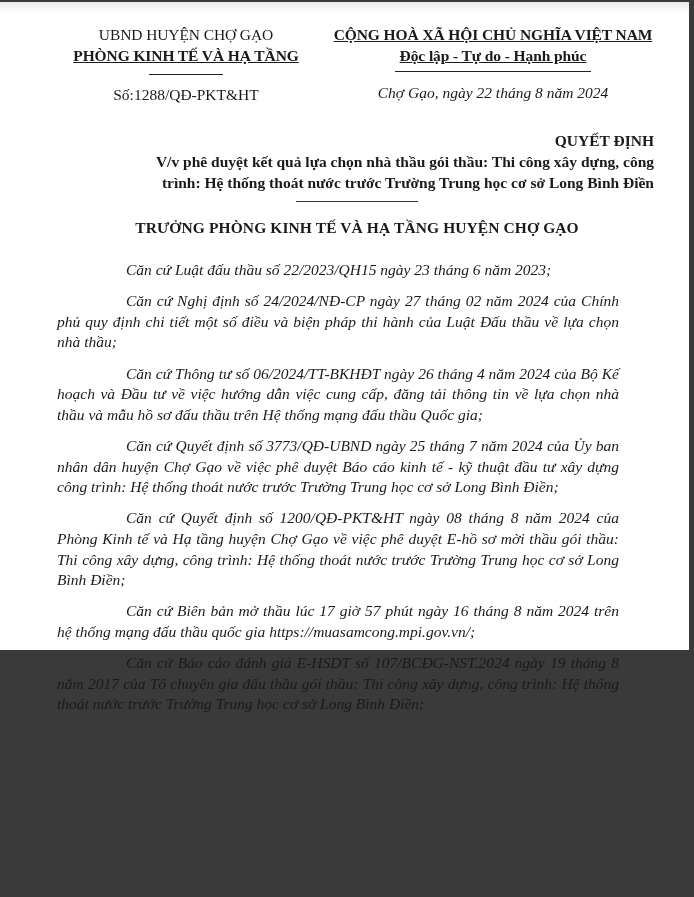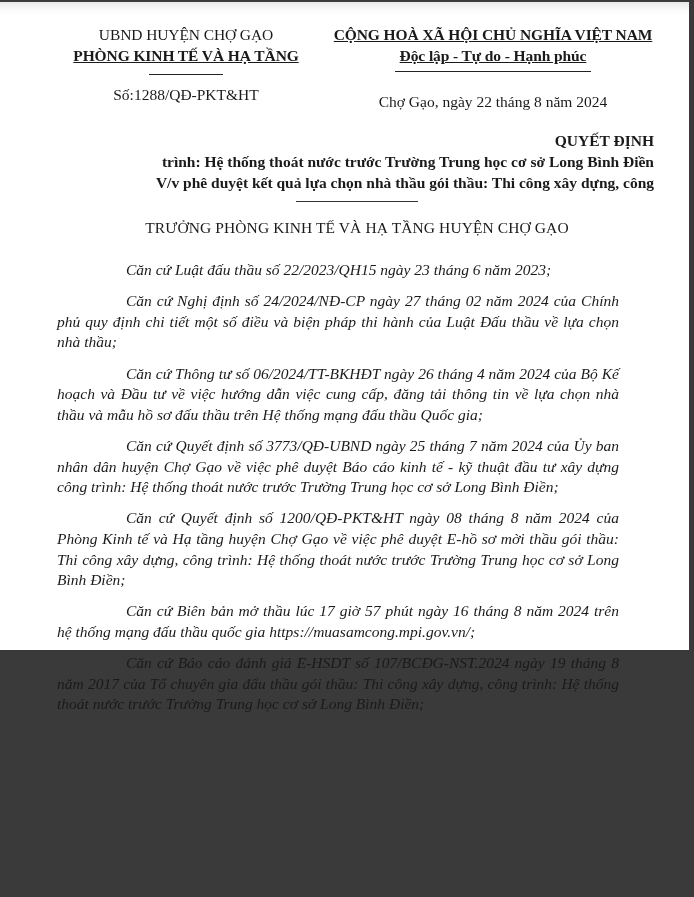--- a/index.html
+++ b/index.html
@@ -19,28 +19,28 @@
   }
   .hdr-right {
     position:absolute; left:330px; width:326px; top:22px; text-align:center;
   }
   .hl1 { font-size:15.5px; line-height:21px; letter-spacing:-0.1px; }
   .hl2 { font-size:15.5px; line-height:21px; font-weight:bold; letter-spacing:-0.1px;text-decoration:underline; }
   .rule { height:1px; background:#222; margin:0 auto; }
   .hdr-left .rule { width:74px; margin-top:8px; }
   .hdr-right .rule { width:196px; margin-top:5px; }
   .hno { font-size:15.5px; line-height:20px; margin-top:10px; }
-  .hdate { font-size:15.5px; line-height:20px; margin-top:20px; }
+  .hdate { font-size:15.5px; line-height:20px; margin-top:11px; font-style:italic; }
 
   .title-block { position:absolute; left:60px; width:594px; top:129px; text-align:right; }
   .t1 { font-size:15.5px; font-weight:bold; line-height:20px; }
   .t2 { font-size:15.5px; font-weight:bold; line-height:21px; }
   .title-block .rule { width:122px; margin-top:8px; background:#333; }
   .authority { position:absolute; left:60px; width:594px; top:215px; text-align:center;
-    font-size:15.5px; font-weight:normal; line-height:22px; letter-spacing:0.1px; }
+    font-size:15.5px; font-weight:bold; line-height:22px; letter-spacing:0.1px; }
 
   .body { position:absolute; left:57px; width:562px; top:258px; }
   .para {
     font-size:15.5px; line-height:20.6px; font-style:italic;
     text-align:justify; text-indent:69px; margin:0 0 10.6px 0;
   }
 </style>
 </head>
 <body>
 
@@ -55,22 +55,22 @@
 
   <div class="hdr-right">
     <div class="hl2">CỘNG HOÀ XÃ HỘI CHỦ NGHĨA VIỆT NAM</div>
     <div class="hl2">Độc lập - Tự do - Hạnh phúc</div>
     <div class="rule"></div>
     <div class="hdate">Chợ Gạo, ngày 22 tháng 8 năm 2024</div>
   </div>
 
   <div class="title-block">
     <div class="t1">QUYẾT ĐỊNH</div>
+    <div class="t2">V/v phê duyệt kết quả lựa chọn nhà thầu gói thầu: Thi công xây dựng, công</div>
     <div class="t2">trình: Hệ thống thoát nước trước Trường Trung học cơ sở Long Bình Điền</div>
-    <div class="t2">V/v phê duyệt kết quả lựa chọn nhà thầu gói thầu: Thi công xây dựng, công</div>
     <div class="rule"></div>
   </div>
 
   <div class="authority">TRƯỞNG PHÒNG KINH TẾ VÀ HẠ TẦNG HUYỆN CHỢ GẠO</div>
 
   <div class="body">
     <p class="para">Căn cứ Luật đấu thầu số 22/2023/QH15 ngày 23 tháng 6 năm 2023;</p>
     <p class="para">Căn cứ Nghị định số 24/2024/NĐ-CP ngày 27 tháng 02 năm 2024 của Chính phủ quy định chi tiết một số điều và biện pháp thi hành của Luật Đấu thầu về lựa chọn nhà thầu;</p>
     <p class="para">Căn cứ Thông tư số 06/2024/TT-BKHĐT ngày 26 tháng 4 năm 2024 của Bộ Kế hoạch và Đầu tư về việc hướng dẫn việc cung cấp, đăng tải thông tin về lựa chọn nhà thầu và mẫu hồ sơ đấu thầu trên Hệ thống mạng đấu thầu Quốc gia;</p>
     <p class="para">Căn cứ Quyết định số 3773/QĐ-UBND ngày 25 tháng 7 năm 2024 của Ủy ban nhân dân huyện Chợ Gạo về việc phê duyệt Báo cáo kinh tế - kỹ thuật đầu tư xây dựng công trình: Hệ thống thoát nước trước Trường Trung học cơ sở Long Bình Điền;</p>

